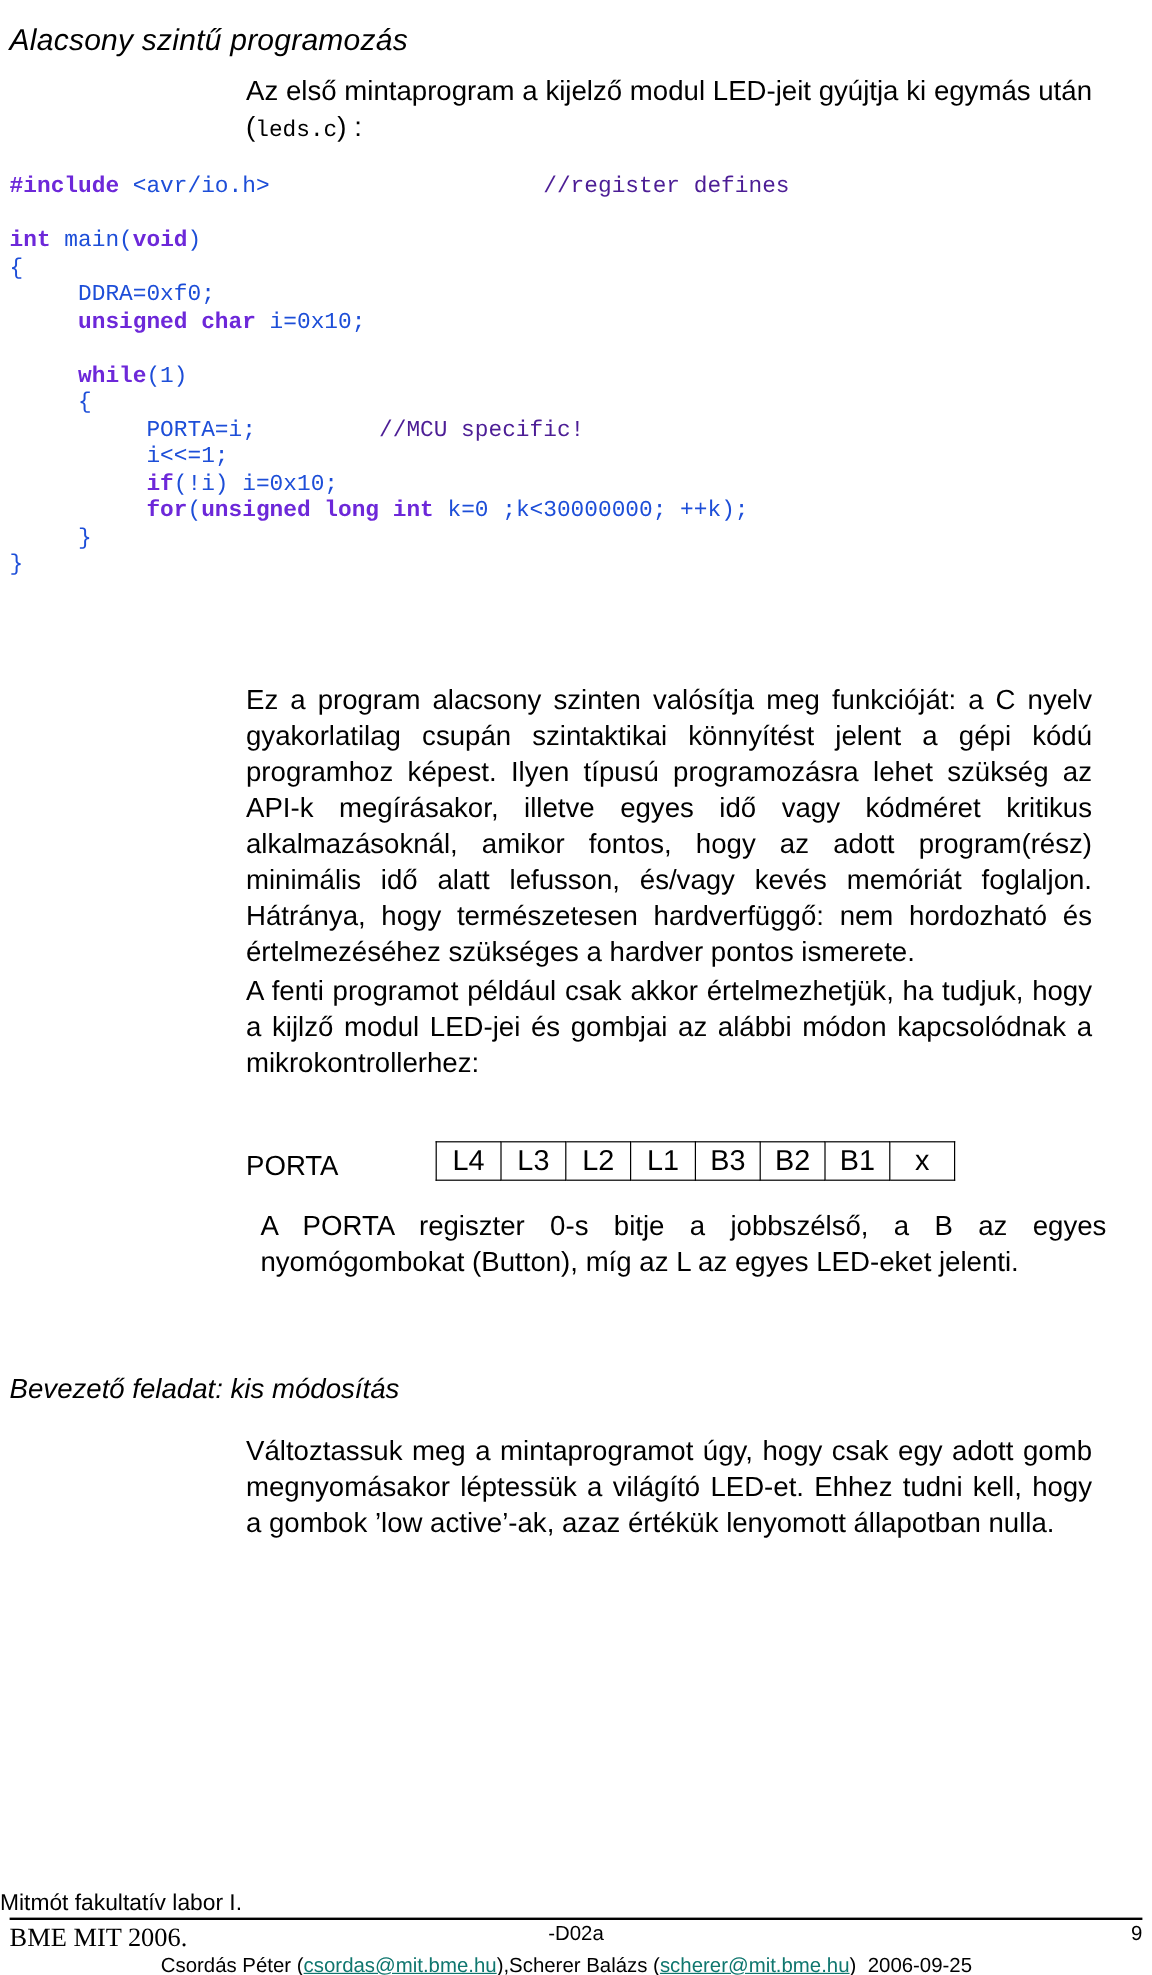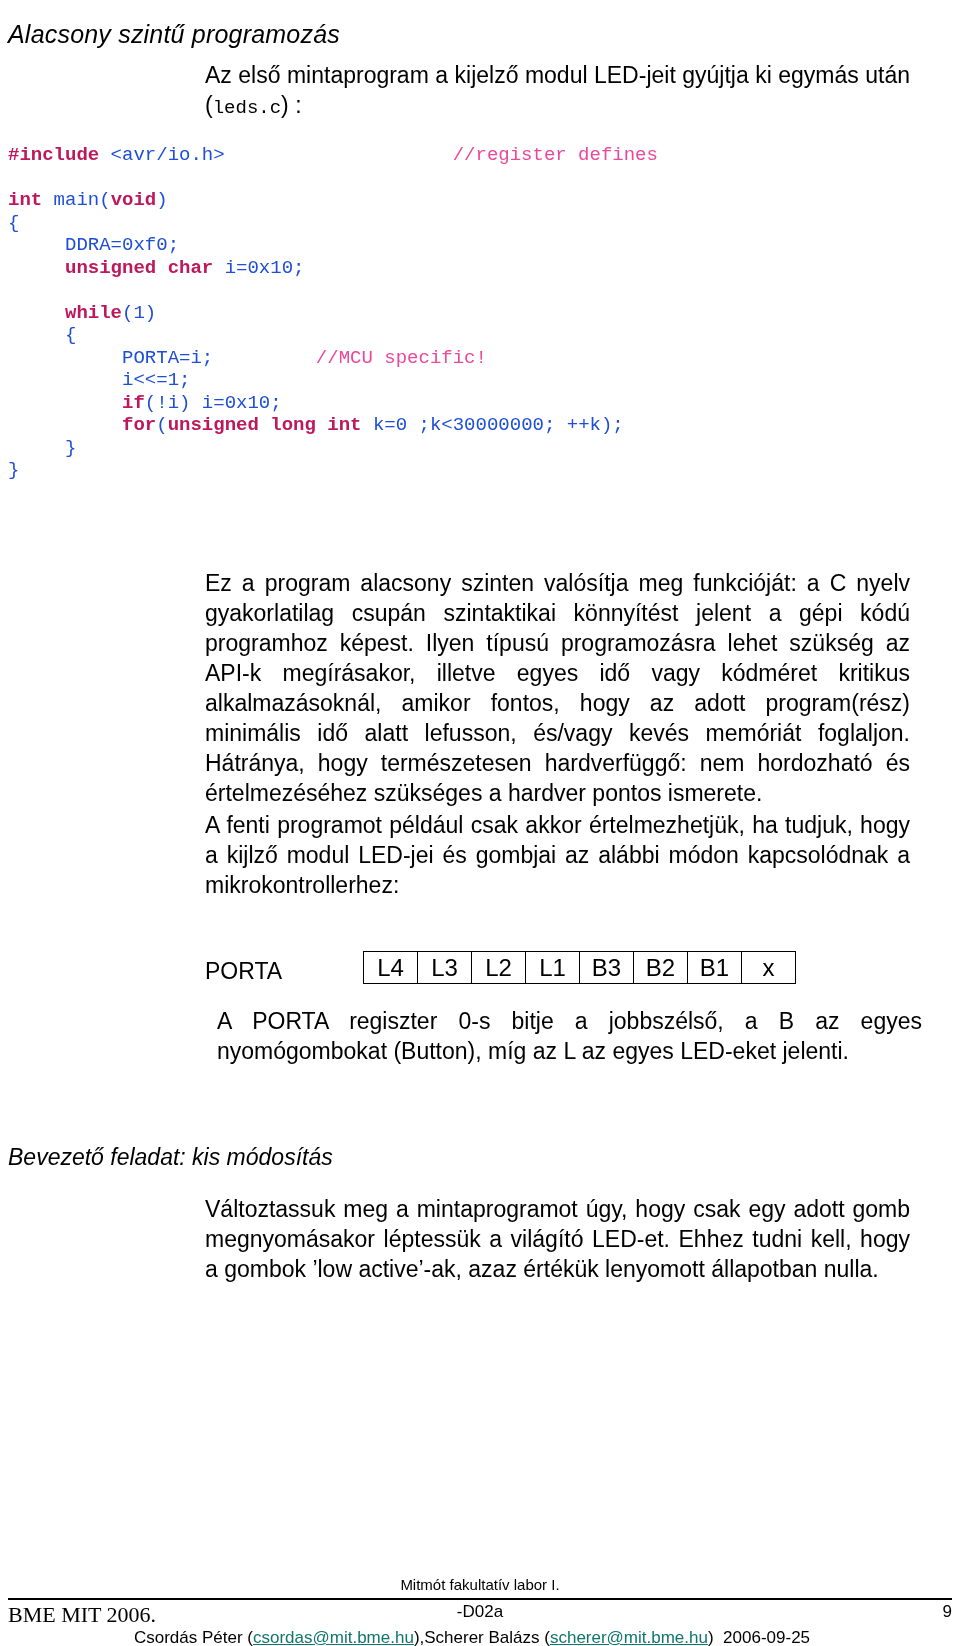--- a/index.html
+++ b/index.html
@@ -64,25 +64,25 @@
     font-family: "Liberation Mono", monospace;
     font-size: 19px;
     line-height: 22.5px;
     white-space: pre;
   }
   .code-line {
     white-space: pre;
     min-height: 22.5px;
   }
   .kw {
-    color: #be185d;
+    color: #6d28d9;
     font-weight: bold;
   }
   .cmt {
-    color: #ec4899;
+    color: #4c1d95;
   }
   .pln {
     color: #1d4ed8;
   }
 
   
   .porta-wrap {
     position: absolute;
     left: 205px;
     top: 935px;
@@ -128,22 +128,21 @@
     position: absolute;
     left: 0;
     top: 1560px;
     width: 960px;
   }
   .footer-center-top {
     position: absolute;
     left: 0;
     top: 0;
     width: 960px;
-    text-align: center;
-    font-size: 15px;
+    font-size: 19px;
   }
   .footer-rule {
     position: absolute;
     left: 8px;
     top: 22px;
     width: 944px;
     height: 0;
     border-top: 2.2px solid #000000;
   }
   .footer-row {

